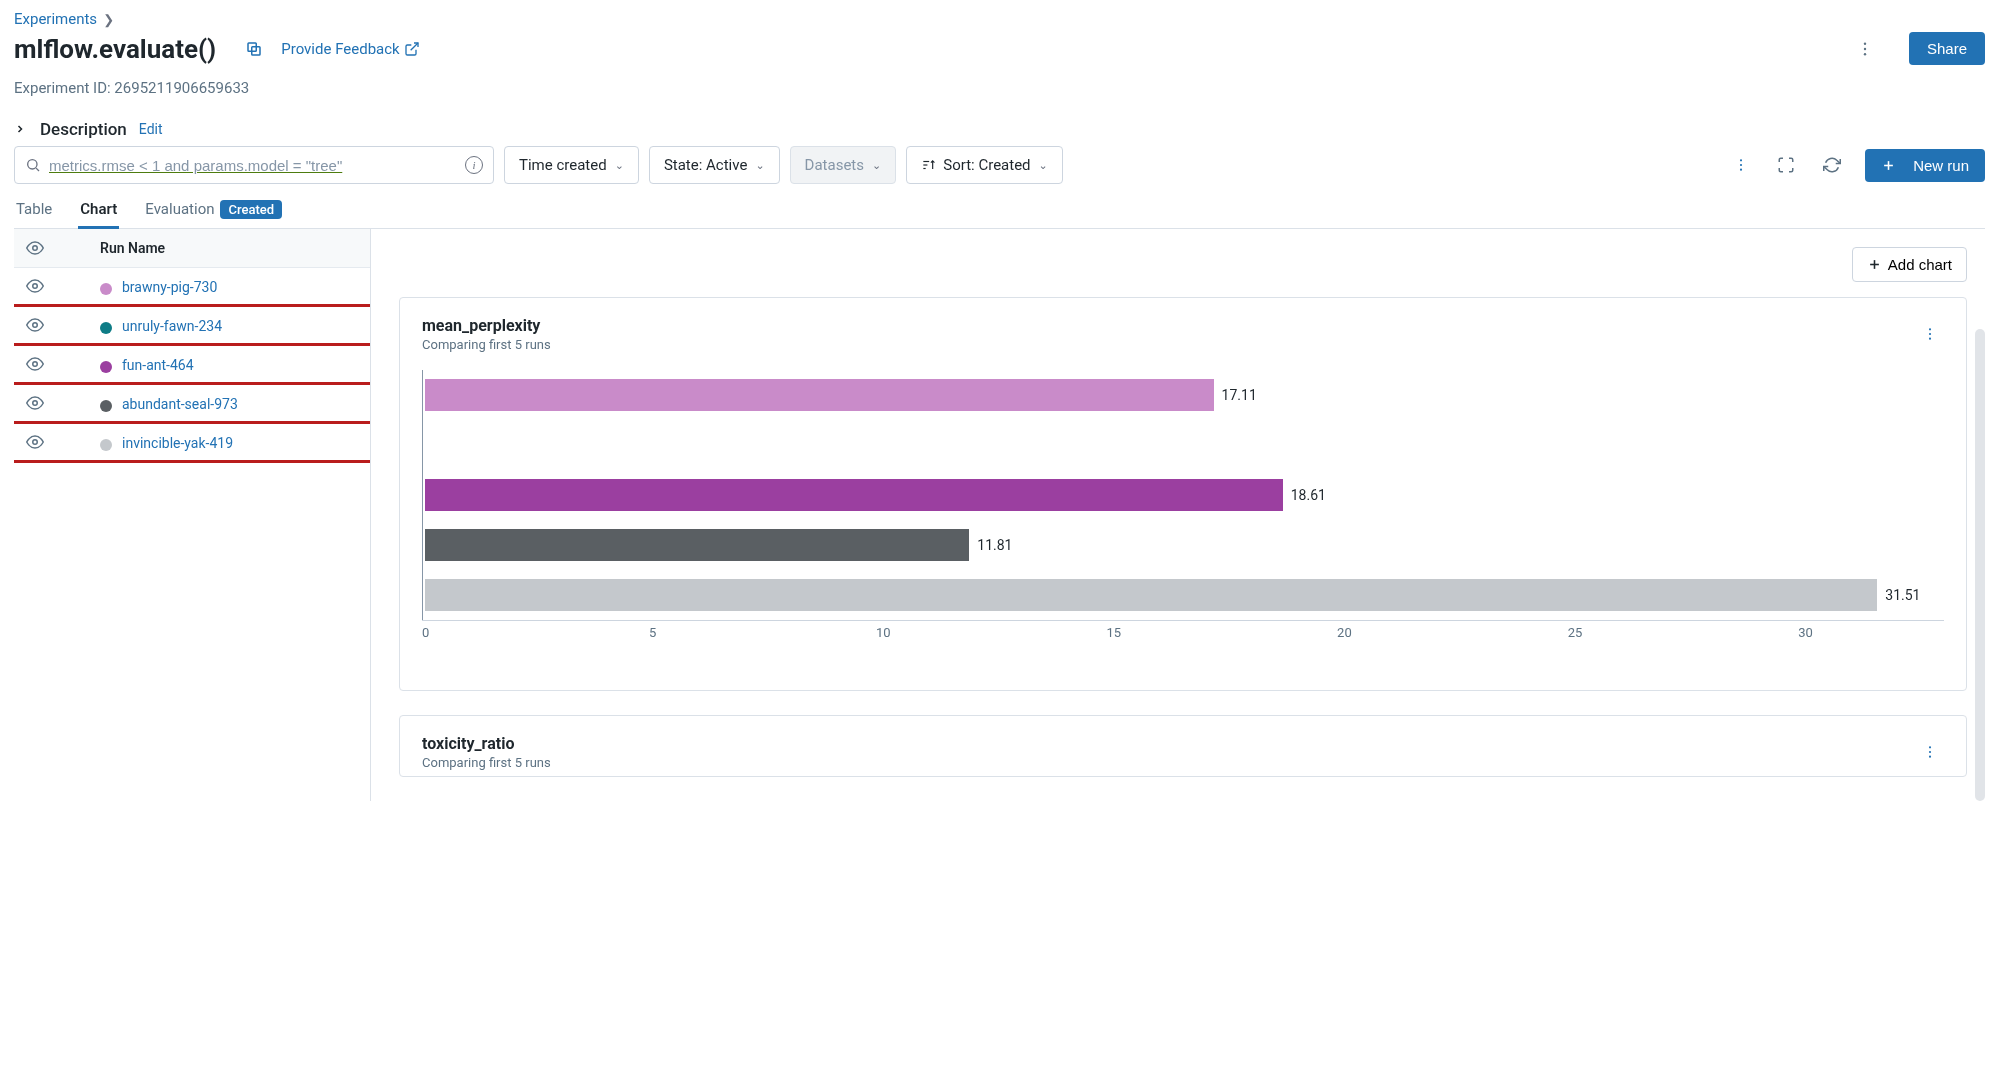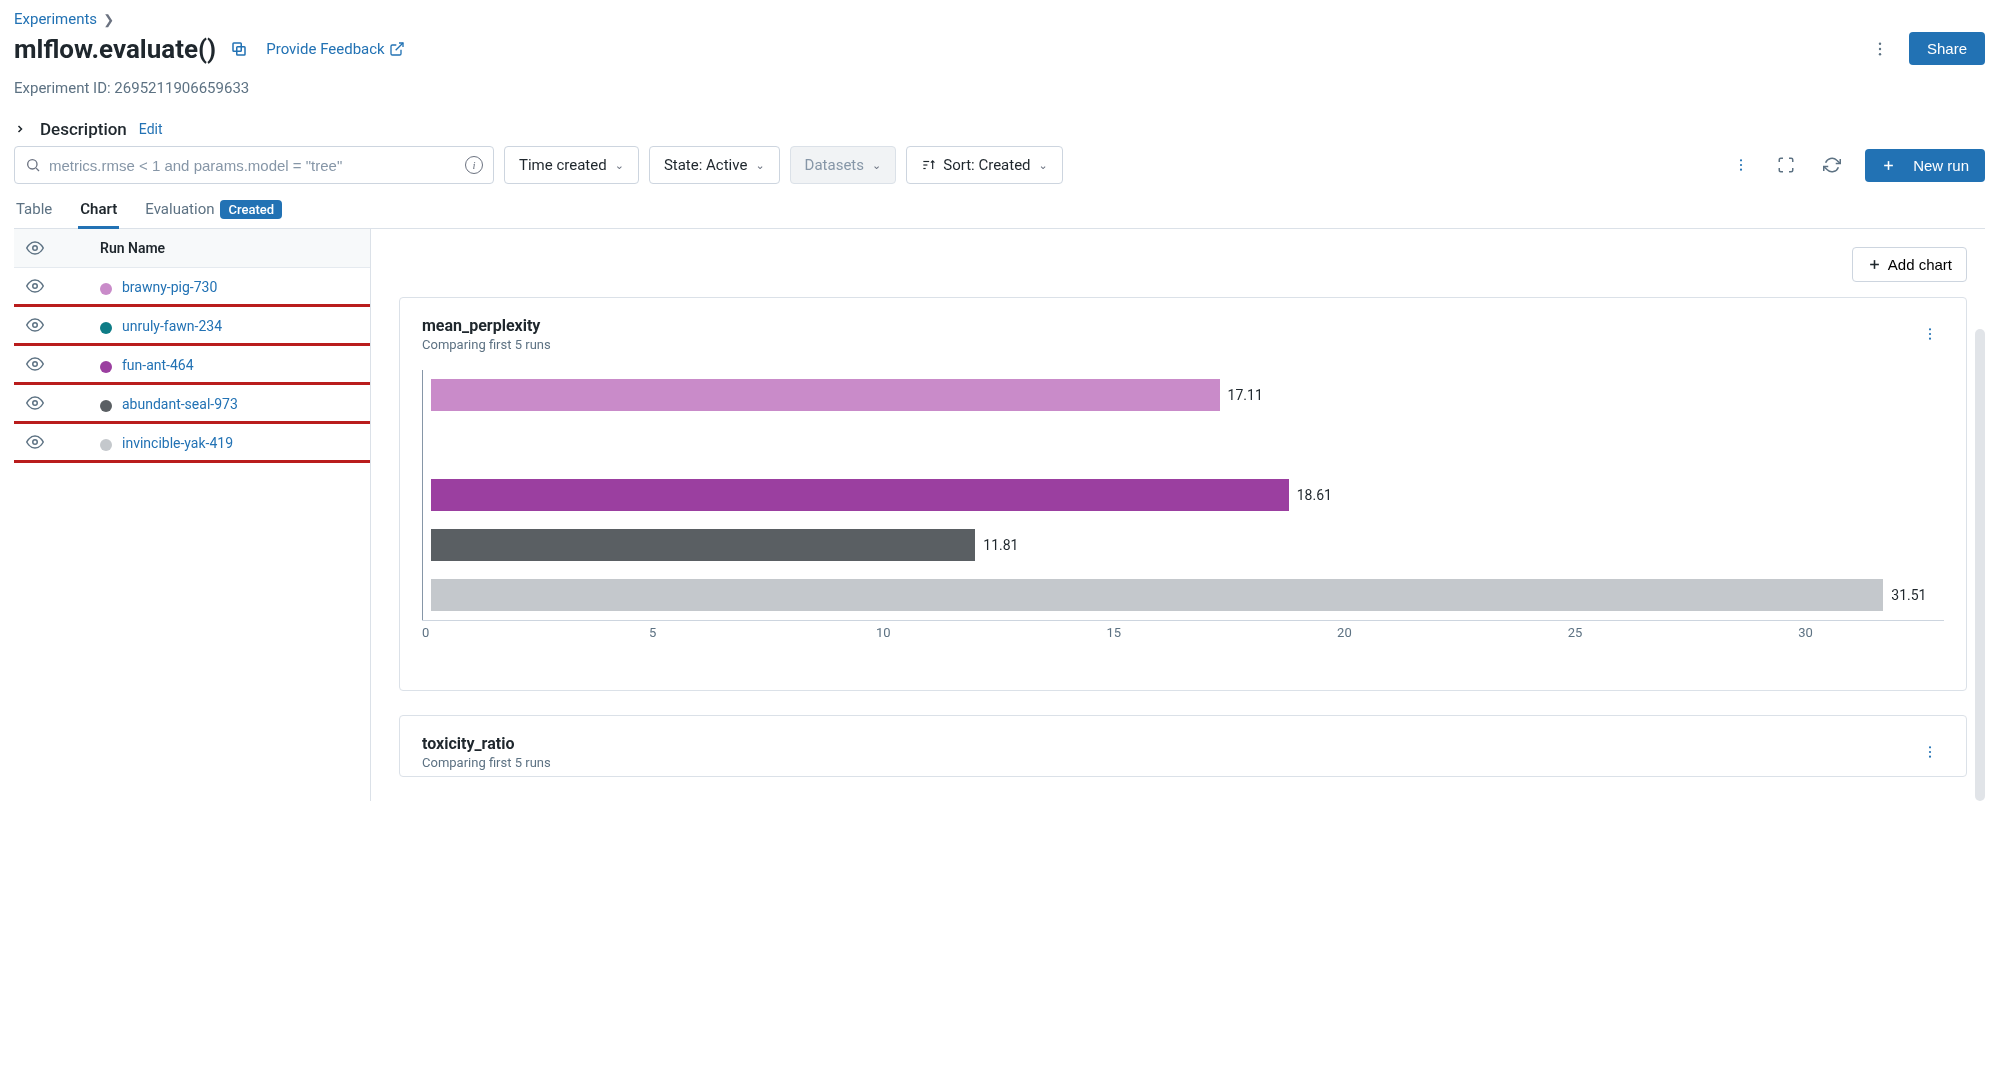--- a/index.html
+++ b/index.html
@@ -5,39 +5,39 @@
   * { box-sizing: border-box; margin: 0; padding: 0; }
   body { font-family: -apple-system, BlinkMacSystemFont, "Segoe UI", Roboto, sans-serif; color: #1f272d; background: #fff; font-size: 14px; }
   a { color: #2272b4; text-decoration: none; }
   
   .page { padding: 10px 14px 0 14px; }
   
   .breadcrumb { display: flex; align-items: center; gap: 6px; font-size: 15px; margin-bottom: 4px; }
   .breadcrumb a { color: #2272b4; }
   .chev { color: #6b7280; font-size: 13px; }
   
-  .title-row { display: flex; align-items: center; gap: 14px; margin-bottom: 14px; }
+  .title-row { display: flex; align-items: center; gap: 29px; margin-bottom: 14px; }
   .title { font-size: 26px; font-weight: 700; }
   .title-icons { display: flex; align-items: center; gap: 18px; }
   .copy-icon { width: 18px; height: 18px; color: #2272b4; }
   .feedback { display: flex; align-items: center; gap: 4px; color: #2272b4; font-size: 15px; }
   .spacer { flex: 1; }
   .kebab-btn { background: none; border: none; padding: 6px; cursor: pointer; color: #5d7283; }
   .share-btn { background: #2272b4; color: #fff; border: none; padding: 8px 18px; border-radius: 4px; font-size: 15px; font-weight: 500; cursor: pointer; }
   
   .meta-row { display: flex; gap: 34px; color: #5d7283; font-size: 15px; margin-bottom: 22px; }
   
   .desc-row { display: flex; align-items: center; gap: 12px; margin-bottom: 7px; font-size: 17px; }
   .desc-chev { width: 14px; display: inline-block; }
   .desc-label { font-weight: 500; }
   .edit-link { font-size: 14px; color: #2272b4; }
   
   .controls-row { display: flex; align-items: center; gap: 10px; margin-bottom: 16px; }
   .search-box { flex: 0 0 480px; position: relative; display: flex; align-items: center; border: 1px solid #cdd5df; border-radius: 4px; height: 38px; padding: 0 10px; }
-  .search-box input { flex: 1; border: none; outline: none; font-size: 15px; color: #1d4ed8; background: transparent; }
+  .search-box input { flex: 1; border: none; outline: none; font-size: 15px; color: #4d7c0f; background: transparent; text-decoration: underline; }
   .search-box input::placeholder { color: #8696a7; }
   .search-icon { width: 16px; height: 16px; color: #6b7280; margin-right: 8px; }
   .info-icon { width: 18px; height: 18px; color: #6b7280; border: 1.5px solid #6b7280; border-radius: 50%; display: flex; align-items: center; justify-content: center; font-size: 11px; font-style: italic; font-family: serif; }
   
   .dropdown { display: flex; align-items: center; gap: 8px; border: 1px solid #cdd5df; border-radius: 4px; height: 38px; padding: 7px 14px; background: #fff; cursor: pointer; font-size: 15px; }
   .dropdown.disabled { background: #f1f3f5; color: #8696a7; border-color: #dbe1e8; }
   .dropdown .dd-chev { color: #6b7280; font-size: 11px; }
   .sort-icon { width: 14px; height: 14px; }
   
   .right-controls { display: flex; align-items: center; gap: 20px; margin-left: auto; }
@@ -66,21 +66,21 @@
   
   .chart-card { clear: both; margin-top: 50px; border: 1px solid #dbe1e8; border-radius: 4px; padding: 18px 22px 22px 22px; margin-bottom: 24px; background: #fff; }
   .chart-card-header { display: flex; }
   .chart-title-block { flex: 1; }
   .chart-title { font-size: 16px; font-weight: 700; margin-bottom: 2px; }
   .chart-sub { font-size: 13px; color: #5d7283; }
   .chart-menu { color: #2272b4; }
   
   .bars-wrap { margin-top: 18px; position: relative; padding-bottom: 28px; }
   .bars-inner { position: relative; height: 250px; border-left: 1.5px solid #8696a7; }
-  .bar-row { position: absolute; left: 8px; height: 32px; display: flex; align-items: center; }
+  .bar-row { position: absolute; left: 2px; height: 32px; display: flex; align-items: center; }
   .bar { height: 100%; }
   .bar-label { margin-left: 8px; font-size: 14px; color: #1f272d; }
   .x-axis { position: relative; height: 20px; border-top: 1px solid #cdd5df; margin-top: 0; }
   .x-tick { position: absolute; top: 4px; font-size: 13px; color: #5d7283; transform: translateX(-50%); }
   .x-tick.first { transform: translateX(0); }
   
   .chart-card.second { margin-top: 0; }
   
   .scrollbar-hint { position: absolute; right: 0; top: 100px; bottom: 0; width: 10px; background: #c8ced6; border-radius: 6px; opacity: 0.55; }
   

